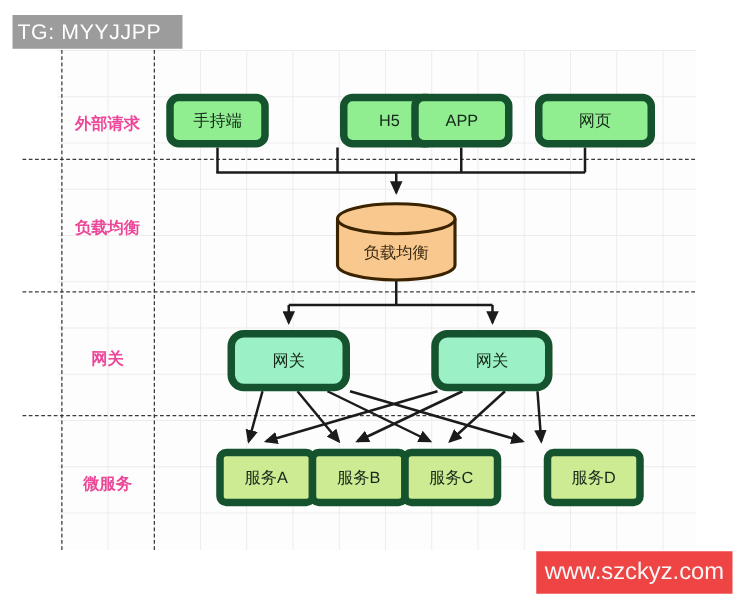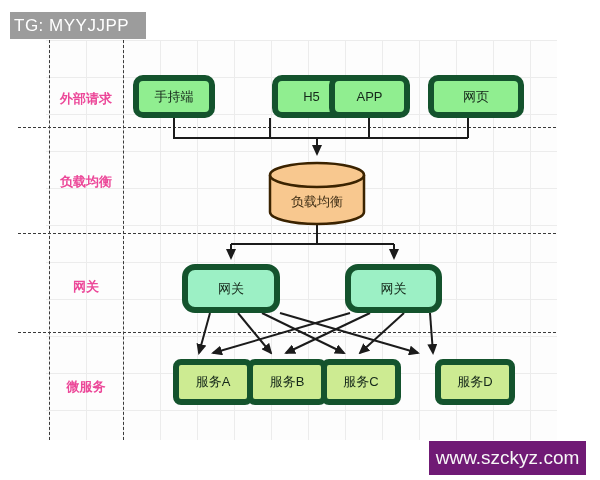--- a/index.html
+++ b/index.html
@@ -40,21 +40,21 @@
   }
   svg.connectors{position:absolute;left:0;top:0;pointer-events:none;}
   
   .wm-top{
     position:absolute;left:10px;top:12px;width:136px;height:27px;
     background:#9c9c9c;color:#ffffff;font-size:17px;line-height:27px;
     padding-left:4px;box-sizing:border-box;letter-spacing:0.5px;
   }
   .wm-bottom{
     position:absolute;left:429px;top:441px;width:157px;height:34px;
-    background:#701a75;color:#f7f7f7;font-size:19px;line-height:34px;
+    background:#ef4444;color:#f7f7f7;font-size:19px;line-height:34px;
     text-align:center;
   }
 </style>
 </head>
 <body>
 
 <div class="canvas">
 
   <div class="grid"></div>
 

